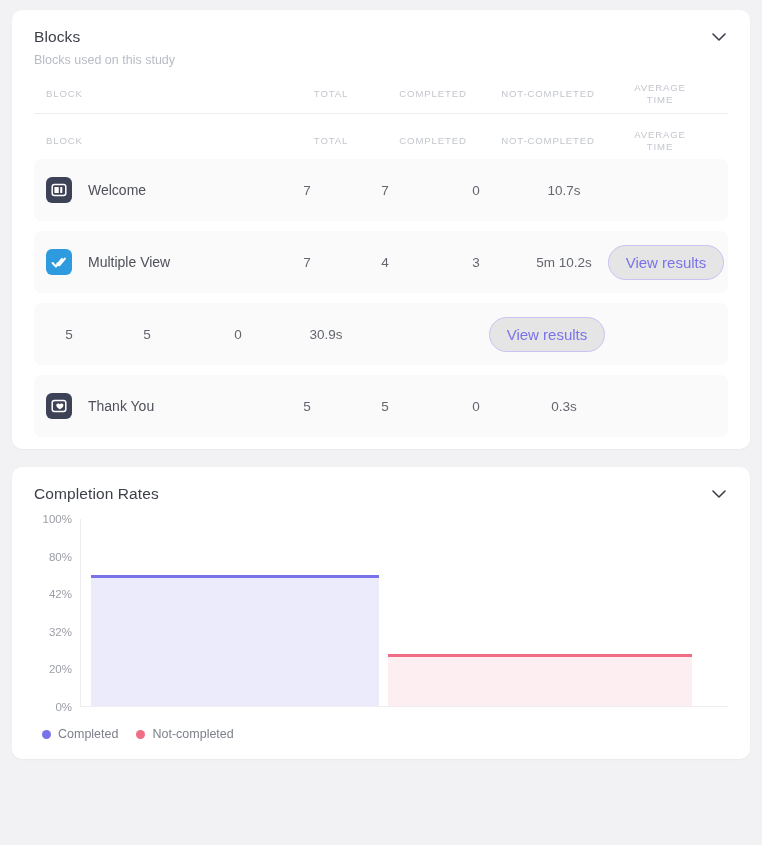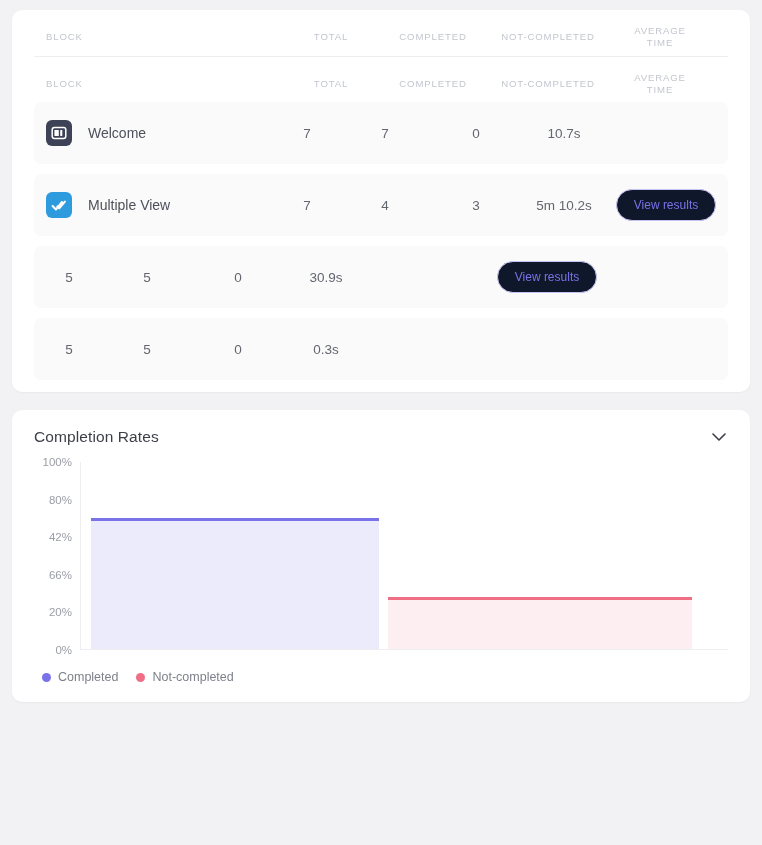--- a/index.html
+++ b/index.html
@@ -120,23 +120,23 @@
   .bicon svg { display: block; }
   .ic-navy  { background: #3d4257; }
   .ic-blue  { background: #2e9bdf; }
   .ic-green { background: #27a155; }
 
   
   .pill {
     display: inline-block;
     border: 1px solid #c9c3f5;
     color: #7a72e8;
-    background: #0f172a;
+    background: #e5e5e5;
     border-radius: 999px;
-    font-size: 12px;
+    font-size: 15px;
     padding: 8px 17px;
     cursor: pointer;
     white-space: nowrap;
   }
   .action-wrap { flex: 1; display: flex; justify-content: center; }
 
   
   .chart-body { padding: 16px 22px 18px 22px; }
 
   .chart-area {
@@ -201,20 +201,29 @@
     border-radius: 50%;
   }
 </style>
 </head>
 <body>
 
 <div class="page">
 
   <section class="card">
 
+    <div class="card-head">
+      <div class="card-title">Blocks</div>
+      <div class="card-sub">Blocks used on this study</div>
+      <div class="chevron">
+        <svg width="14" height="9" viewBox="0 0 14 9" fill="none">
+          <path d="M1 1L7 7L13 1" stroke="#3c3f47" stroke-width="1.6" stroke-linecap="round" stroke-linejoin="round"></path>
+        </svg>
+      </div>
+    </div>
 
     <div class="blocks-body">
 
       <div class="thead">
         <div class="th col-block">BLOCK</div>
         <div class="th col-total">TOTAL</div>
         <div class="th col-comp">COMPLETED</div>
         <div class="th col-not">NOT-COMPLETED</div>
         <div class="th col-avg">AVERAGE TIME</div>
         <div class="th col-action"></div>
@@ -270,20 +279,29 @@
         <div class="td col-total">5</div>
         <div class="td col-comp">5</div>
         <div class="td col-not">0</div>
         <div class="td col-avg">30.9s</div>
         <div class="action-wrap">
           <span class="pill">View results</span>
         </div>
       </div>
 
       <div class="trow">
+        <div class="td name col-block">
+          <span class="bicon ic-navy">
+            <svg width="16" height="16" viewBox="0 0 16 16">
+              <rect x="1.2" y="2.6" width="13.6" height="10.8" rx="2.2" fill="none" stroke="#ffffff" stroke-width="1.5"></rect>
+              <path d="M10.6 5.4c-.85 0-1.45.5-1.75.95-.3-.45-.9-.95-1.75-.95-1.1 0-1.85.85-1.85 1.9 0 1.75 2.2 3.2 3.6 4.15 1.4-.95 3.6-2.4 3.6-4.15 0-1.05-.75-1.9-1.85-1.9z" fill="#ffffff"></path>
+            </svg>
+          </span>
+          <span>Thank You</span>
+        </div>
         <div class="td col-total">5</div>
         <div class="td col-comp">5</div>
         <div class="td col-not">0</div>
         <div class="td col-avg">0.3s</div>
         <div class="action-wrap"></div>
       </div>
 
     </div>
   </section>
 
@@ -298,21 +316,21 @@
       </div>
     </div>
 
     <div class="chart-body">
       <div class="chart-area">
 
         <div class="y-axis">
           <span class="y-tick" style="top:0%">100%</span>
           <span class="y-tick" style="top:20%">80%</span>
           <span class="y-tick" style="top:40%">42%</span>
-          <span class="y-tick" style="top:60%">66%</span>
+          <span class="y-tick" style="top:60%">32%</span>
           <span class="y-tick" style="top:80%">20%</span>
           <span class="y-tick" style="top:100%">0%</span>
         </div>
 
         <div class="plot">
           <div class="series" id="series-completed" style="left: 1.5%; width: 44.5%; height: 70%;">
             <div class="cap" style="background: rgb(122, 114, 232);"></div>
             <div class="fill" style="background: rgb(236, 235, 251);"></div>
           </div>
           <div class="series" id="series-not-completed" style="left: 47.5%; width: 47%; height: 28%;">

